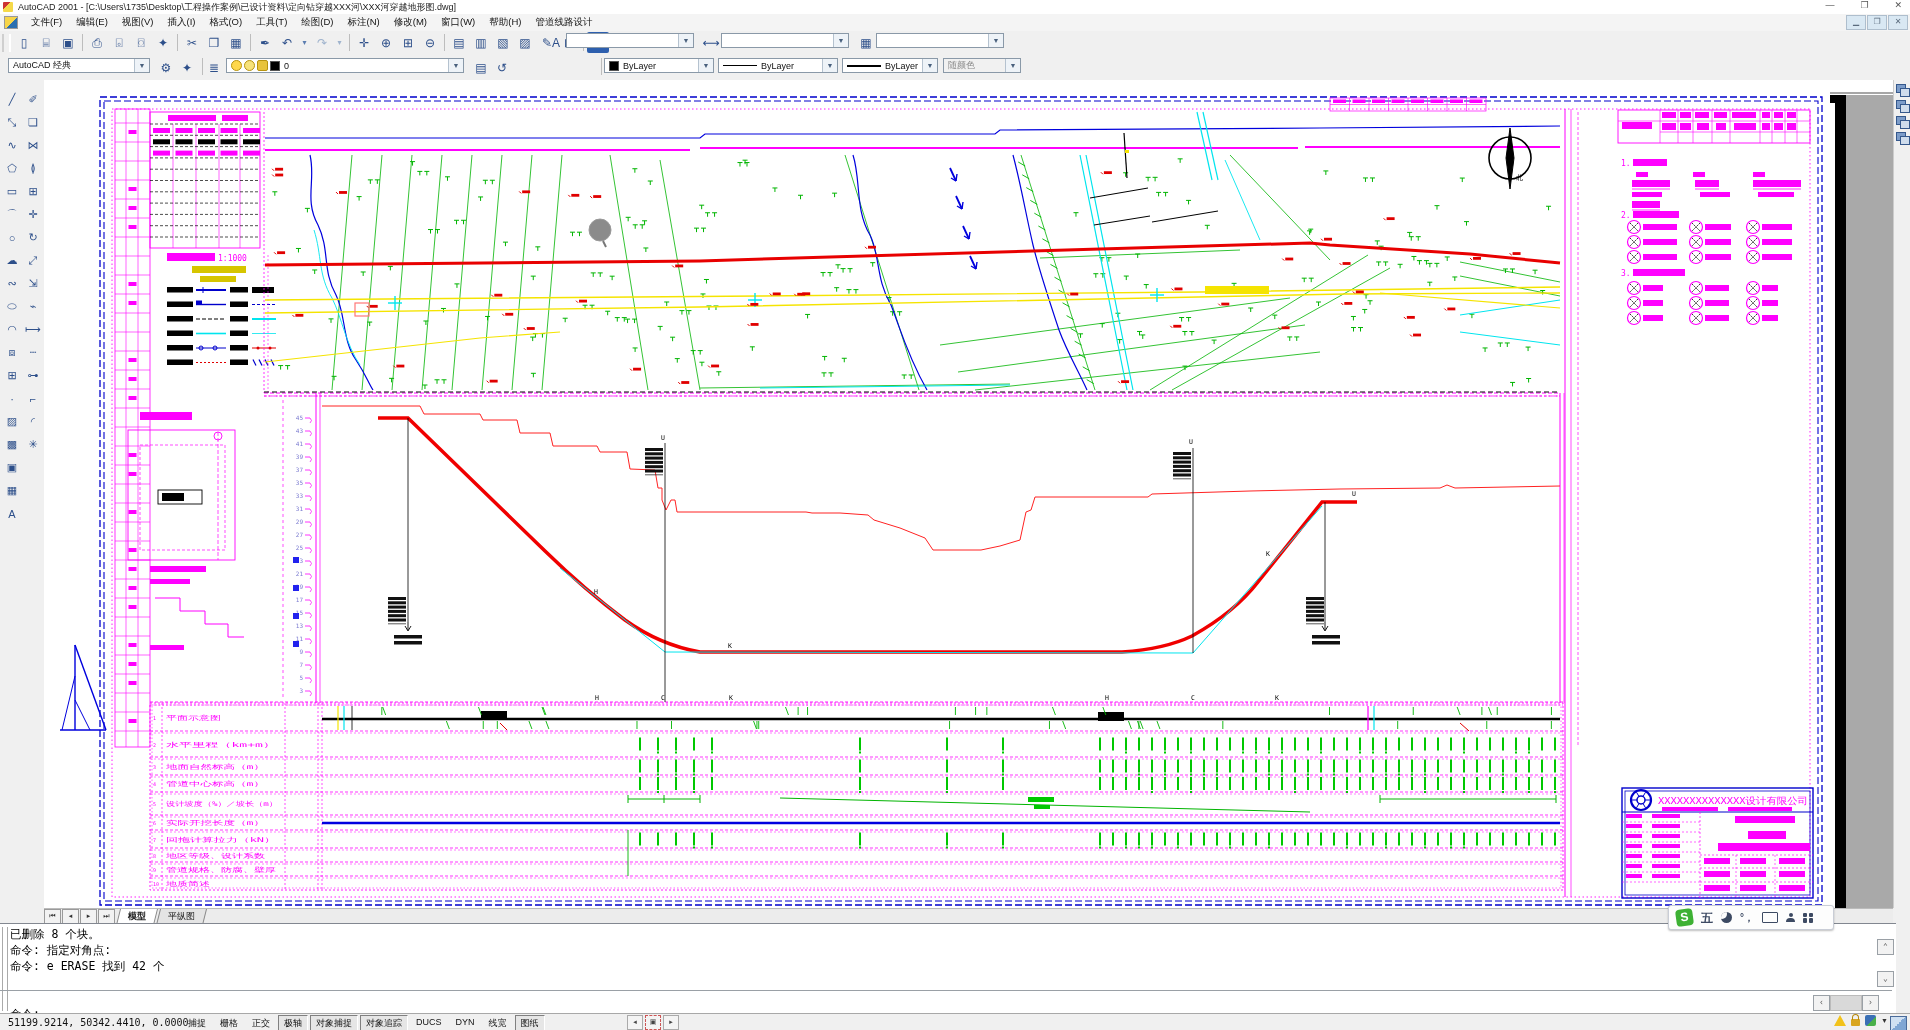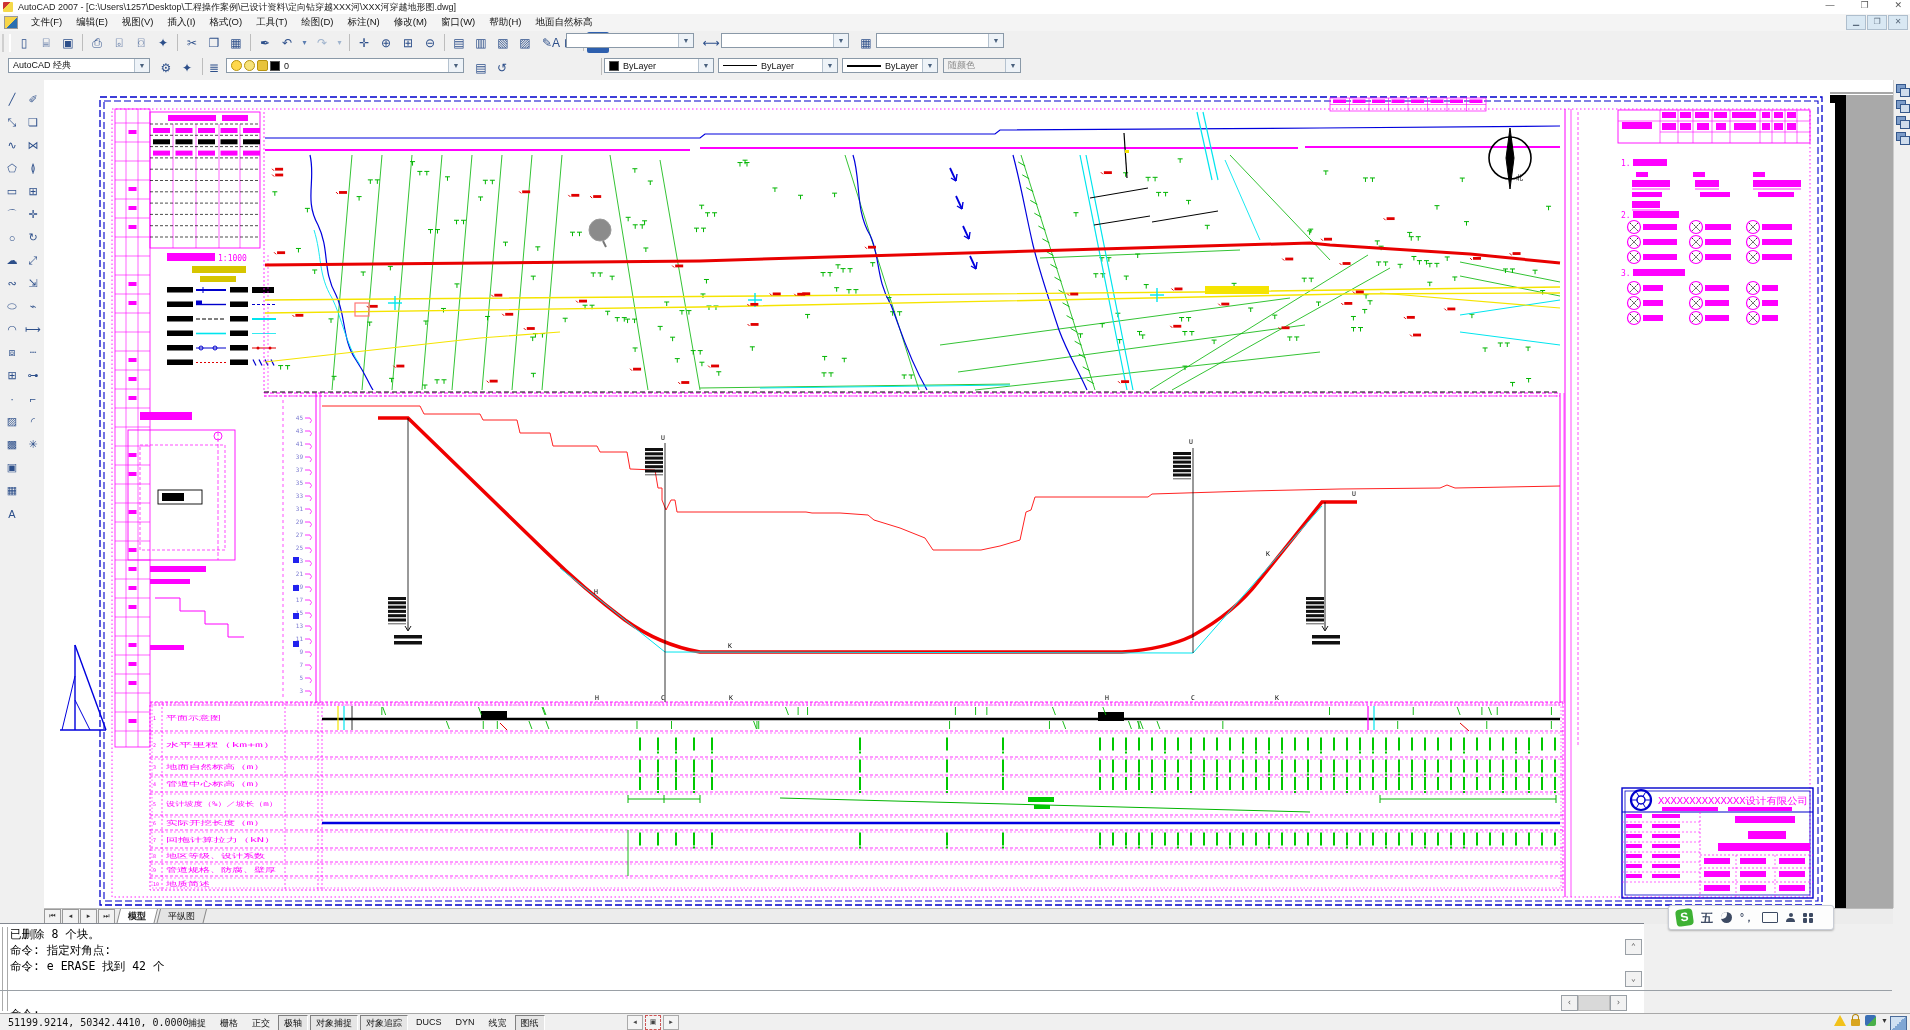--- a/index.html
+++ b/index.html
@@ -55,21 +55,21 @@
   #ime .it{color:#3d4a63;font-size:12px;font-weight:bold;line-height:1;}
   #ime .moon{width:11px;height:11px;border-radius:50%;background:#3d4a63;position:relative;overflow:hidden;}
   #ime .moon i{position:absolute;left:-4px;top:-3px;width:10px;height:10px;border-radius:50%;background:#fdfdfd;}
   #ime .kbd{width:14px;height:9px;border:1.5px solid #3d4a63;border-radius:1px;}
   #ime .person{width:9px;height:9px;position:relative;}
   #ime .person i{position:absolute;left:2.5px;top:0;width:4px;height:4px;border-radius:50%;background:#3d4a63;}
   #ime .person b{position:absolute;left:0;bottom:0;width:9px;height:4px;border-radius:4px 4px 0 0;background:#3d4a63;}
   #ime .grid4{width:10px;height:10px;display:grid;grid-template-columns:4px 4px;grid-gap:1.5px;}
   #ime .grid4 i{background:#3d4a63;border-radius:1px;}
   
-  #cmdwin{left:0;top:923px;width:1644px;height:90px;background:#fff;border-top:1px solid #828790;font-family:"DejaVu Sans Mono","Liberation Mono",monospace;font-size:11.5px;color:#000;}
+  #cmdwin{left:0;top:923px;width:1896px;height:90px;background:#fff;border-top:1px solid #828790;font-family:"DejaVu Sans Mono","Liberation Mono",monospace;font-size:11.5px;color:#000;}
   #cmdgrip{position:absolute;left:2px;top:3px;width:4px;height:84px;border-left:1px solid #aaa;border-right:1px solid #aaa;}
   #cmdhist{position:absolute;left:10px;top:2px;width:1870px;height:62px;line-height:16px;white-space:pre;}
   #cmdsep{position:absolute;left:0px;top:66px;width:1892px;height:1px;background:#9aa0a6;}
   #cmdprompt{position:absolute;left:10px;top:70px;margin-top:13px;}
   .sbtn{position:absolute;width:15px;height:14px;border:1px solid #9aa0a6;background:#f2f2f2;color:#555;font-size:8px;text-align:center;line-height:13px;}
   
   #statusbar{left:0;top:1013px;width:1910px;height:17px;background:#f0f0f0;border-top:1px solid #a8a8a8;font-size:9px;color:#111;}
   #coords{position:absolute;left:8px;top:3px;font-family:"DejaVu Sans Mono","Liberation Mono",monospace;font-size:10px;}
   #toggles{position:absolute;left:182px;top:1px;display:flex;gap:2px;}
   .tg{padding:1px 5px;border:1px solid #f0f0f0;}
@@ -84,21 +84,21 @@
   .upd{width:11px;height:11px;background:linear-gradient(135deg,#3a6fb5 55%,#49b04a 55%);border-radius:2px;}
   .ddarr{color:#333;font-size:7px;}
   #cleanscr{position:absolute;right:3px;top:2px;width:15px;height:13px;border:1px solid #4a6b9a;background:linear-gradient(135deg,#cfe0f2 50%,#7fa6d4 50%);}
 </style>
 </head>
 <body>
 <div id="app">
 
 <div class="abs" id="titlebar">
   <span class="appicon"></span>
-  <span>AutoCAD 2007 - [C:\Users\1257\Desktop\工程操作案例\已设计资料\定向钻穿越XXX河\XXX河穿越地形图.dwg]</span>
+  <span>AutoCAD 2001 - [C:\Users\1735\Desktop\工程操作案例\已设计资料\定向钻穿越XXX河\XXX河穿越地形图.dwg]</span>
   <span class="winbtns">
     <span>—</span>
     <span>❐</span>
     <span>✕</span>
   </span>
 </div>
 
 <div class="abs" id="menubar">
   <span class="micon"></span>
   <span id="menuitems" style="display:flex;justify-content:center;">
@@ -106,21 +106,21 @@
         <span class="menu-item">编辑(E)</span>
         <span class="menu-item">视图(V)</span>
         <span class="menu-item">插入(I)</span>
         <span class="menu-item">格式(O)</span>
         <span class="menu-item">工具(T)</span>
         <span class="menu-item">绘图(D)</span>
         <span class="menu-item">标注(N)</span>
         <span class="menu-item">修改(M)</span>
         <span class="menu-item">窗口(W)</span>
         <span class="menu-item">帮助(H)</span>
-        <span class="menu-item">地面自然标高</span>
+        <span class="menu-item">管道线路设计</span>
       </span>
   <span class="mdibtns">
     <span>▁</span>
     <span>❐</span>
     <span>✕</span>
   </span>
 </div>
 
 <div class="abs tbrow" id="tb1">
       <span class="grip"></span>

